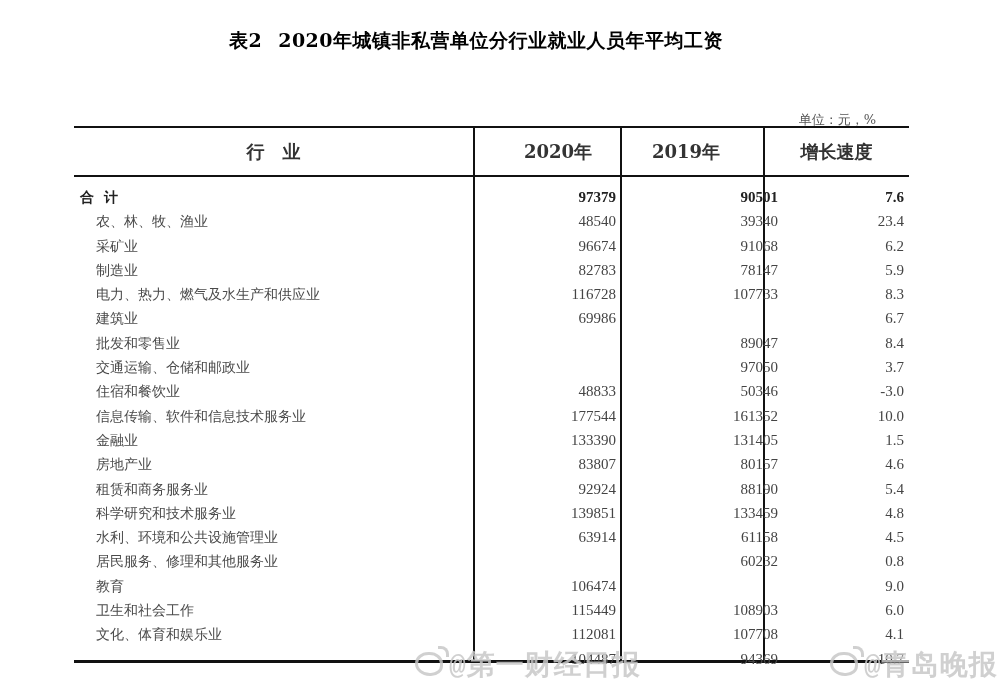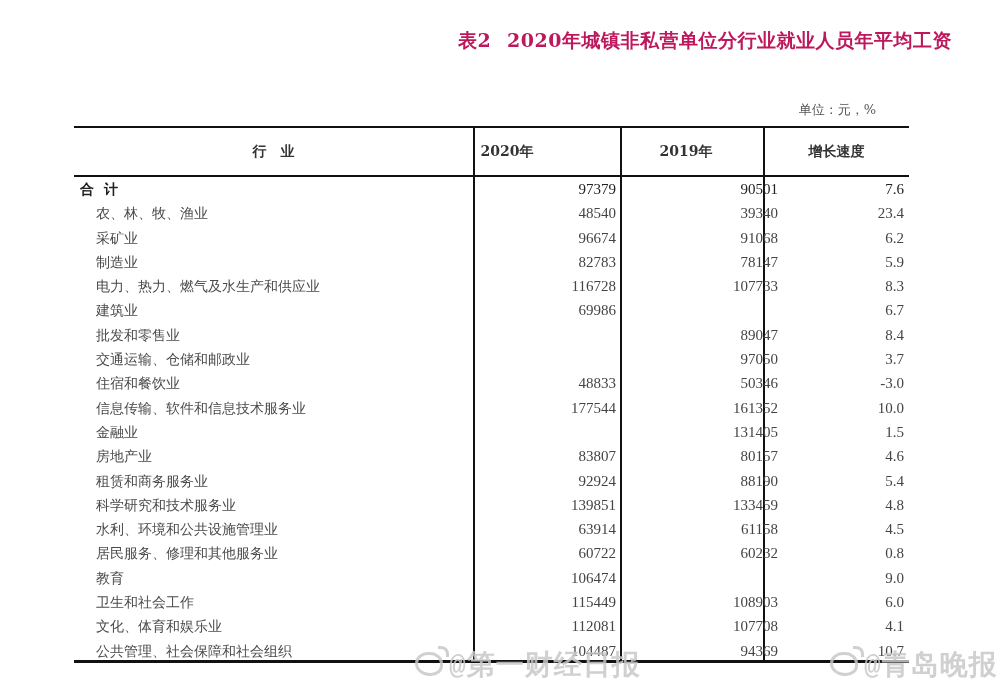--- a/index.html
+++ b/index.html
@@ -3,58 +3,58 @@
 <meta charset="utf-8">
 <style>
   html, body { margin: 0; padding: 0; background: #ffffff; }
   body {
     width: 1000px; height: 688px; position: relative; overflow: hidden;
     font-family: "DejaVu Serif", "Liberation Serif", serif;
     color: #3a3a3a;
   }
   .title {
     position: absolute; left: 0; top: 28px; width: 952px;
-    text-align: right; font-size: 19px; font-weight: bold; color: #be185d;
+    text-align: center; font-size: 19px; font-weight: bold; color: #000000;
     letter-spacing: 0.5px;
   }
   .title .tno { margin-right: 16px; }
   .unit {
-    position: absolute; right: 124px; top: 101px;
+    position: absolute; right: 124px; top: 111px;
     font-size: 13px; color: #555;
   }
   .rule {
     position: absolute; left: 74px; width: 835px; background: #111;
   }
   .rule.top { top: 126px; height: 2px; }
   .rule.mid { top: 175px; height: 2px; }
   .rule.bot { top: 660px; height: 3px; }
   .vline {
     position: absolute; top: 127px; height: 534px; width: 1.5px; background: #111;
   }
   .hdr {
     position: absolute; top: 128px; height: 47px; line-height: 47px;
-    font-size: 14px; font-weight: bold; color: #333; text-align: center;
+    font-size: 18px; font-weight: bold; color: #333; text-align: center;
   }
   .rows { position: absolute; left: 74px; top: 177px; width: 835px; }
   .row {
     position: relative; height: 24.3px; line-height: 24.3px;
     font-size: 14px;
   }
   .row .name { position: absolute; left: 22px; white-space: nowrap; color: #4a4a4a; }
   .row.total .name { left: 6px; font-weight: bold; color: #222; letter-spacing: 10px; }
   .row .c1, .row .c2, .row .c3 {
     position: absolute; text-align: right;
     font-family: "Liberation Serif", "DejaVu Serif", serif;
     font-size: 15px; color: #444;
   }
   .row .c1 { left: 0; width: 542px; }
   .row .c2 { left: 16px; width: 688px; }
   .row .c3 { left: 0; width: 830px; }
-  .row.total .c1, .row.total .c2, .row.total .c3 { font-weight: normal; color: #222; }
-  .row:first-child { margin-top: 0; }
+  .row.total .c1, .row.total .c2, .row.total .c3 { font-weight: bold; color: #222; }
+  .row:first-child { margin-top: 8px; }
   .wm {
     position: absolute; top: 646px; font-size: 28px; color: rgba(200,200,200,0.85);
     font-family: Liberation Mono, monospace; font-weight: bold;
     white-space: nowrap; letter-spacing: 1px;
   }
   .wm .wbicon {
     display: inline-block; width: 22px; height: 18px; border: 3px solid rgba(200,200,200,0.85);
     border-radius: 50% 50% 45% 55%; vertical-align: -2px; margin-right: 6px; position: relative;
   }
   .wm .wbicon::after {
@@ -76,21 +76,21 @@
 
 <div class="rule top"></div>
 <div class="rule mid"></div>
 <div class="rule bot"></div>
 
 <div class="vline" style="left:473px"></div>
 <div class="vline" style="left:620px"></div>
 <div class="vline" style="left:763px"></div>
 
 <div class="hdr" style="left:74px;width:399px">行　业</div>
-<div class="hdr" style="left:448px;width:118px">2020年</div>
+<div class="hdr" style="left:499px;width:118px">2020年</div>
 <div class="hdr" style="left:621px;width:130px">2019年</div>
 <div class="hdr" style="left:764px;width:145px">增长速度</div>
 
 <div class="rows">
   <div class="row total">
     <span class="name">合计</span>
     <span class="c1">97379</span>
     <span class="c2">90501</span>
     <span class="c3">7.6</span>
   </div>
@@ -140,20 +140,21 @@
     <span class="c3">-3.0</span>
   </div>
   <div class="row">
     <span class="name">信息传输、软件和信息技术服务业</span>
     <span class="c1">177544</span>
     <span class="c2">161352</span>
     <span class="c3">10.0</span>
   </div>
   <div class="row">
     <span class="name">金融业</span>
+    <span class="c1">133390</span>
     <span class="c2">131405</span>
     <span class="c3">1.5</span>
   </div>
   <div class="row">
     <span class="name">房地产业</span>
     <span class="c1">83807</span>
     <span class="c2">80157</span>
     <span class="c3">4.6</span>
   </div>
   <div class="row">
@@ -169,21 +170,20 @@
     <span class="c3">4.8</span>
   </div>
   <div class="row">
     <span class="name">水利、环境和公共设施管理业</span>
     <span class="c1">63914</span>
     <span class="c2">61158</span>
     <span class="c3">4.5</span>
   </div>
   <div class="row">
     <span class="name">居民服务、修理和其他服务业</span>
-    <span class="c1">60722</span>
     <span class="c2">60232</span>
     <span class="c3">0.8</span>
   </div>
   <div class="row">
     <span class="name">教育</span>
     <span class="c1">106474</span>
     <span class="c3">9.0</span>
   </div>
   <div class="row">
     <span class="name">卫生和社会工作</span>
@@ -191,21 +191,20 @@
     <span class="c2">108903</span>
     <span class="c3">6.0</span>
   </div>
   <div class="row">
     <span class="name">文化、体育和娱乐业</span>
     <span class="c1">112081</span>
     <span class="c2">107708</span>
     <span class="c3">4.1</span>
   </div>
   <div class="row">
-    <span class="name">公共管理、社会保障和社会组织</span>
     <span class="c1">104487</span>
     <span class="c2">94369</span>
     <span class="c3">10.7</span>
   </div>
 </div>
 
 <div class="wm wm1">
   <span class="wbicon"></span><span>@第一财经日报</span>
 </div>
 <div class="wm wm2">

